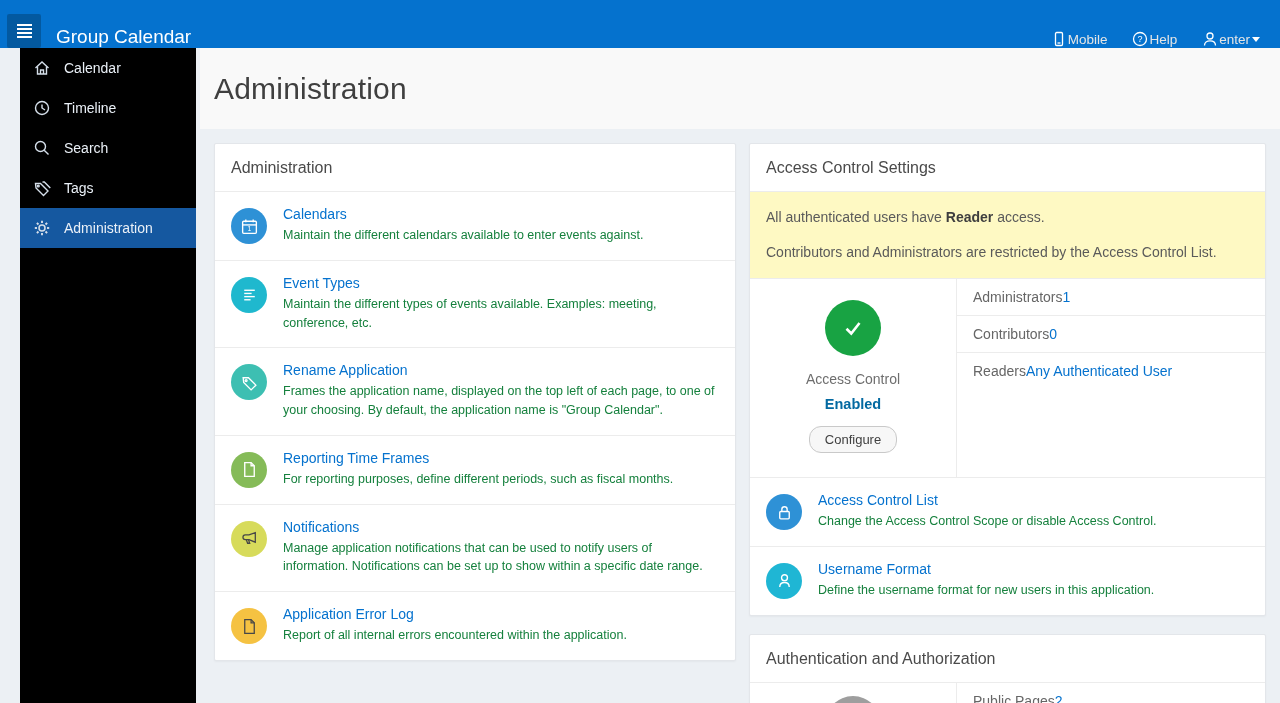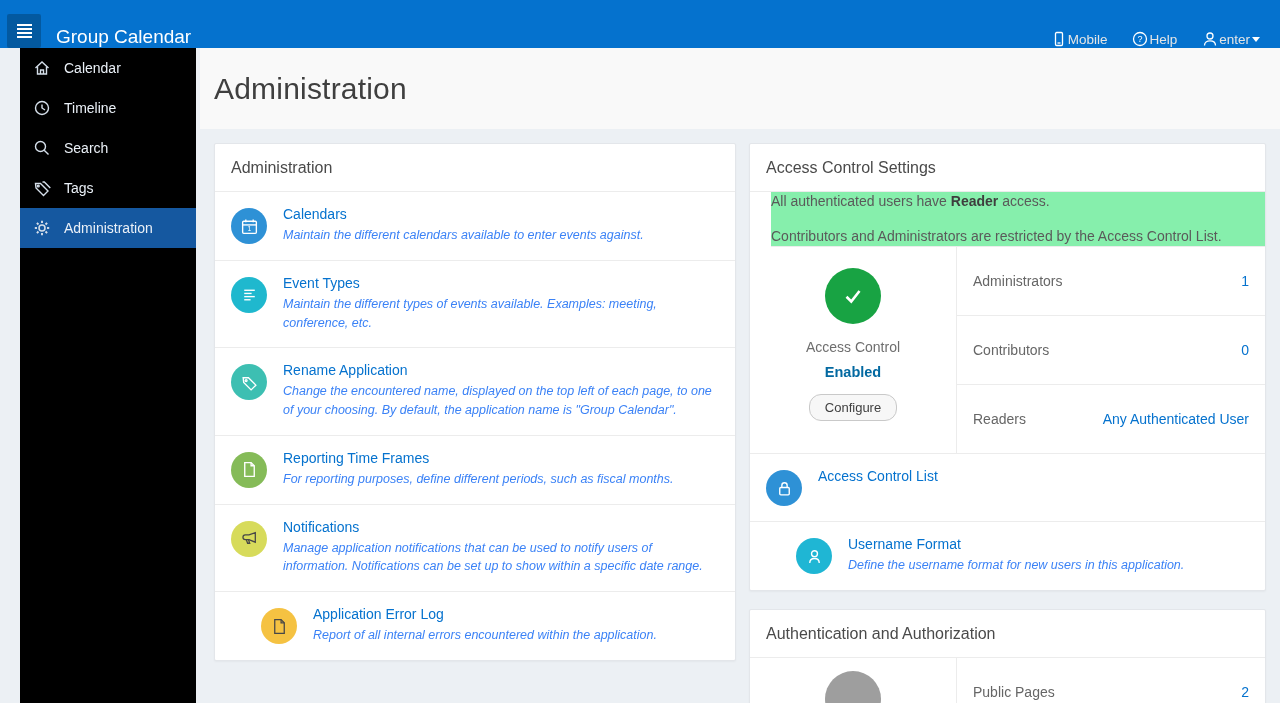--- a/index.html
+++ b/index.html
@@ -34,53 +34,53 @@
   .col-left { width: 522px; flex: none; }
   .col-right { flex: 1; min-width: 0; display: flex; flex-direction: column; gap: 18px; }
 
   .card { background: #fff; border: 1px solid #E3E6EA; border-radius: 2px;
           box-shadow: 0 1px 2px rgba(0,0,0,0.04); }
   .card-header { padding: 15px 16px 14px; font-size: 16px; color: #4A4A4A;
                  border-bottom: 1px solid #ECECEC; }
 
   
   .link-item { display: flex; gap: 16px; padding: 14px 16px 15px; border-bottom: 1px solid #ECECEC; }
-  .link-item:last-child { border-bottom: none; margin-left: 30px; }
+  .link-item:last-child { border-bottom: none; }
   .item-icon { width: 36px; height: 36px; border-radius: 50%; flex: none; margin-top: 2px;
                display: flex; align-items: center; justify-content: center; }
   .ic-blue    { background: #2E91D6; }
   .ic-cyan    { background: #1FB8CE; }
   .ic-teal    { background: #3DBFB2; }
   .ic-green   { background: #41AC7C; }
   .ic-olive   { background: #85BB58; }
   .ic-lime    { background: #D7DB5B; }
   .ic-amber   { background: #F5C242; }
   .ic-sky     { background: #1FB6D4; }
   .item-title { font-size: 14px; color: #0572CE; margin-bottom: 4px; cursor: pointer; }
-  .item-desc  { font-size: 12.5px; color: #3b82f6; line-height: 1.5; font-style: italic; }
-
-  
-  .notice { background: #86efac; font-size: 14px; color: #5A5A5A;
-            border-bottom: 1px solid #ECECEC; line-height: 1.4; margin-left: 21px; }
+  .item-desc  { font-size: 12.5px; color: #15803d; line-height: 1.5; }
+
+  
+  .notice { background: #fef9c3; padding: 16px; font-size: 14px; color: #5A5A5A;
+            border-bottom: 1px solid #ECECEC; line-height: 1.4; }
   .notice p + p { margin-top: 15px; }
   .notice b { color: #3E3E3E; }
 
   .status-section { display: flex; border-bottom: 1px solid #ECECEC; min-height: 187px; }
   .status-left { width: 207px; flex: none; border-right: 1px solid #ECECEC;
                  text-align: center; padding: 21px 10px 24px; }
   .check-circle { width: 56px; height: 56px; border-radius: 50%; background: #18A343;
                   margin: 0 auto 15px; display: flex; align-items: center; justify-content: center; }
   .status-label { font-size: 14px; color: #6E6E6E; margin-bottom: 9px; }
   .status-value { font-size: 14.5px; color: #0369a1; font-weight: bold; margin-bottom: 14px; }
   .configure-btn { font-size: 13px; color: #404040; background: #F7F7F7; border: 1px solid #C9C9C9;
                    border-radius: 12px; padding: 5px 15px; cursor: pointer;
                    font-family: "Liberation Sans", sans-serif; }
   .kv-rows { flex: 1; }
-  .kv-row { display: flex; justify-content: space-between; align-items: center;
-            padding: 26px 16px; border-bottom: 1px solid #ECECEC; font-size: 14px; }
+  .kv-row { display: flex; justify-content: flex-start; align-items: center;
+            padding: 10px 16px; border-bottom: 1px solid #ECECEC; font-size: 14px; }
   .kv-row:last-child { border-bottom: none; }
   .kv-label { color: #666; }
   .kv-value { color: #0572CE; cursor: pointer; }
 
   
   .auth-section { display: flex; min-height: 120px; }
   .auth-left { width: 207px; flex: none; border-right: 1px solid #ECECEC;
                display: flex; justify-content: center; padding-top: 13px; }
   .gray-circle { width: 56px; height: 56px; border-radius: 50%; background: #9E9E9E; }
 </style>
@@ -213,21 +213,21 @@
 
       <div class="link-item">
         <div class="item-icon ic-teal">
           <svg width="19" height="19" viewBox="0 0 18 18" fill="none" stroke="#fff" stroke-width="1.3">
             <path d="M3 4.5 h5 l7 7 -4.5 4.5 -7 -7 z"></path>
               <circle cx="5.8" cy="7.2" r="0.9"></circle>
           </svg>
         </div>
         <div>
           <div class="item-title">Rename Application</div>
-          <div class="item-desc">Change the encountered name, displayed on the top left of each page, to one of your choosing. By default, the application name is "Group Calendar".</div>
+          <div class="item-desc">Frames the application name, displayed on the top left of each page, to one of your choosing. By default, the application name is "Group Calendar".</div>
         </div>
       </div>
 
 
       <div class="link-item">
         <div class="item-icon ic-olive">
           <svg width="19" height="19" viewBox="0 0 18 18" fill="none" stroke="#fff" stroke-width="1.3">
             <path d="M4.5 2.5 h6 l3 3 v10 h-9 z"></path>
               <path d="M10.5 2.5 v3 h3"></path>
           </svg>
@@ -304,20 +304,21 @@
 
         <div class="link-item">
           <div class="item-icon ic-blue">
             <svg width="19" height="19" viewBox="0 0 18 18" fill="none" stroke="#fff" stroke-width="1.3">
               <rect x="4.5" y="8" width="9" height="7" rx="1"></rect>
                 <path d="M6.5 8 V6 a2.5 2.5 0 0 1 5 0 V8"></path>
             </svg>
           </div>
           <div>
             <div class="item-title">Access Control List</div>
+            <div class="item-desc">Change the Access Control Scope or disable Access Control.</div>
           </div>
         </div>
 
         <div class="link-item">
           <div class="item-icon ic-sky">
             <svg width="19" height="19" viewBox="0 0 18 18" fill="none" stroke="#fff" stroke-width="1.3">
               <circle cx="9" cy="6.3" r="2.8"></circle>
                 <path d="M4.5 15.2 C4.5 12.4 6.5 10.9 9 10.9 S13.5 12.4 13.5 15.2"></path>
             </svg>
           </div>

